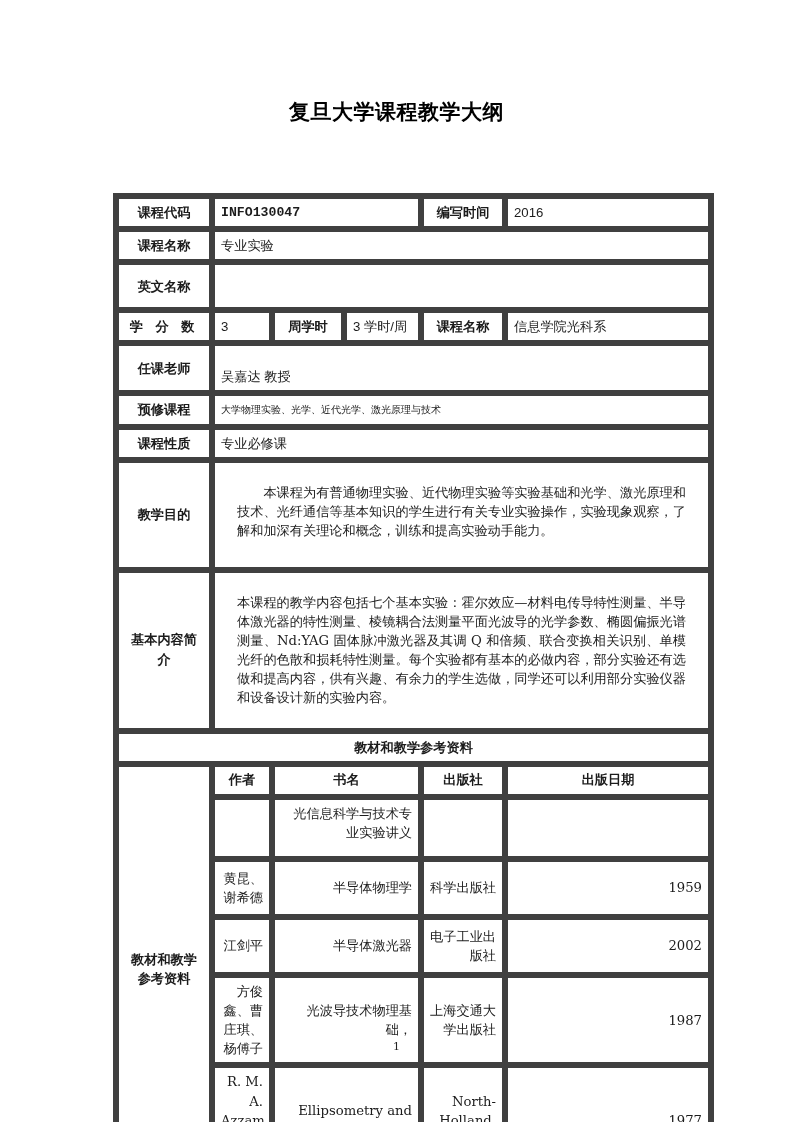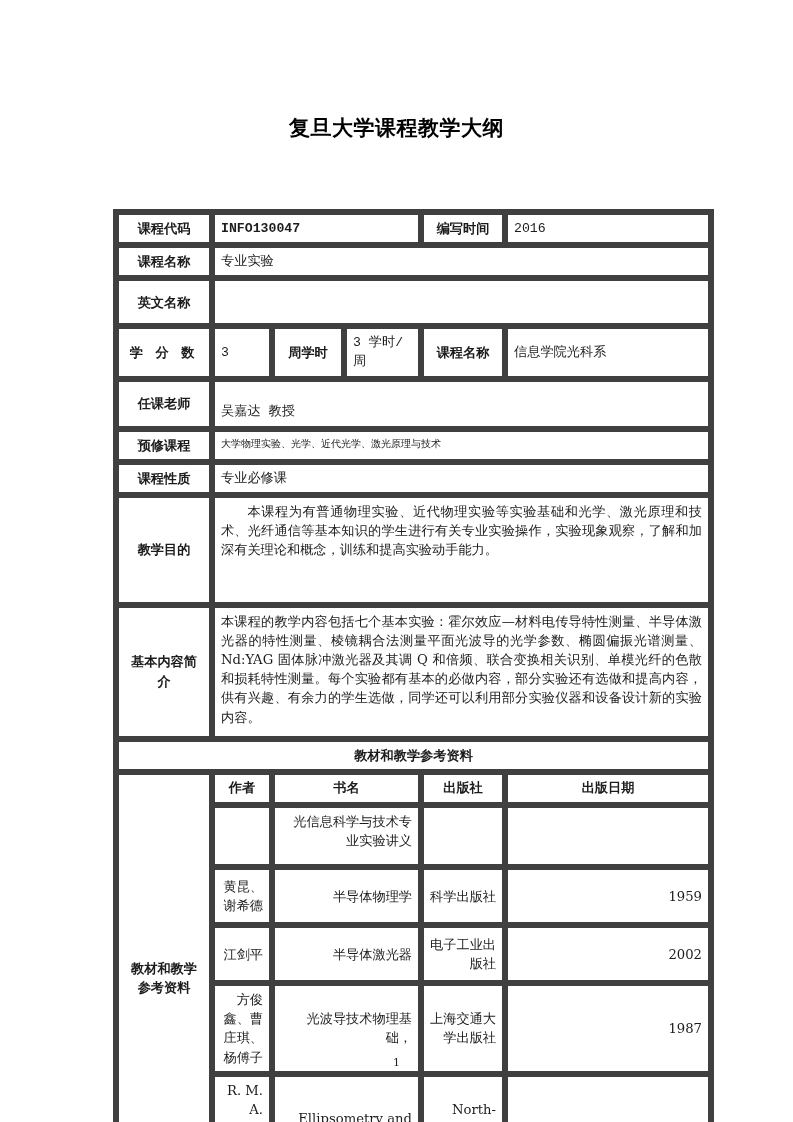--- a/index.html
+++ b/index.html
@@ -10,21 +10,21 @@
   body {
     width: 793px;
     height: 1122px;
     position: relative;
     font-family: "DejaVu Serif", "Liberation Serif", serif;
     color: #000000;
     overflow: hidden;
   }
   .page {
     position: absolute;
-    left: 0; top: 16px;
+    left: 0; top: 0;
     width: 793px;
     height: 826px;
     box-sizing: border-box;
     background: #fff;
   }
   .doc-title {
     position: absolute;
     left: 0;
     top: 98px;
     width: 793px;
@@ -54,21 +54,21 @@
   
   td.lbl {
     font-family: "DejaVu Sans", "Liberation Sans", sans-serif;
     font-weight: bold;
     font-size: 13.5px;
     text-align: center;
     color: #000;
     padding: 3px 2px;
   }
   td.val {
-    font-family: Liberation Mono, monospace;
+    font-family: Liberation Sans, sans-serif;
     color: #2a2a2a;
   }
   td.code {
     font-family: Liberation Mono, monospace;
     font-weight: bold;
     font-size: 14px;
     color: #000;
   }
   td.small {
     font-size: 12.5px;
@@ -76,21 +76,21 @@
   .spaced {
     letter-spacing: 4px;
   }
   td.para {
     text-align: justify;
     line-height: 1.62;
     font-size: 13.6px;
     padding: 5px 8px 6px 8px;
   }
   td.para p {
-    margin: 0;
+    margin: 16px;
   }
   td.para p.indent {
     text-indent: 2em;
   }
   td.sec-head {
     font-family: "DejaVu Sans", "Liberation Sans", sans-serif;
     font-weight: bold;
     font-size: 13.5px;
     text-align: center;
     color: #000;

